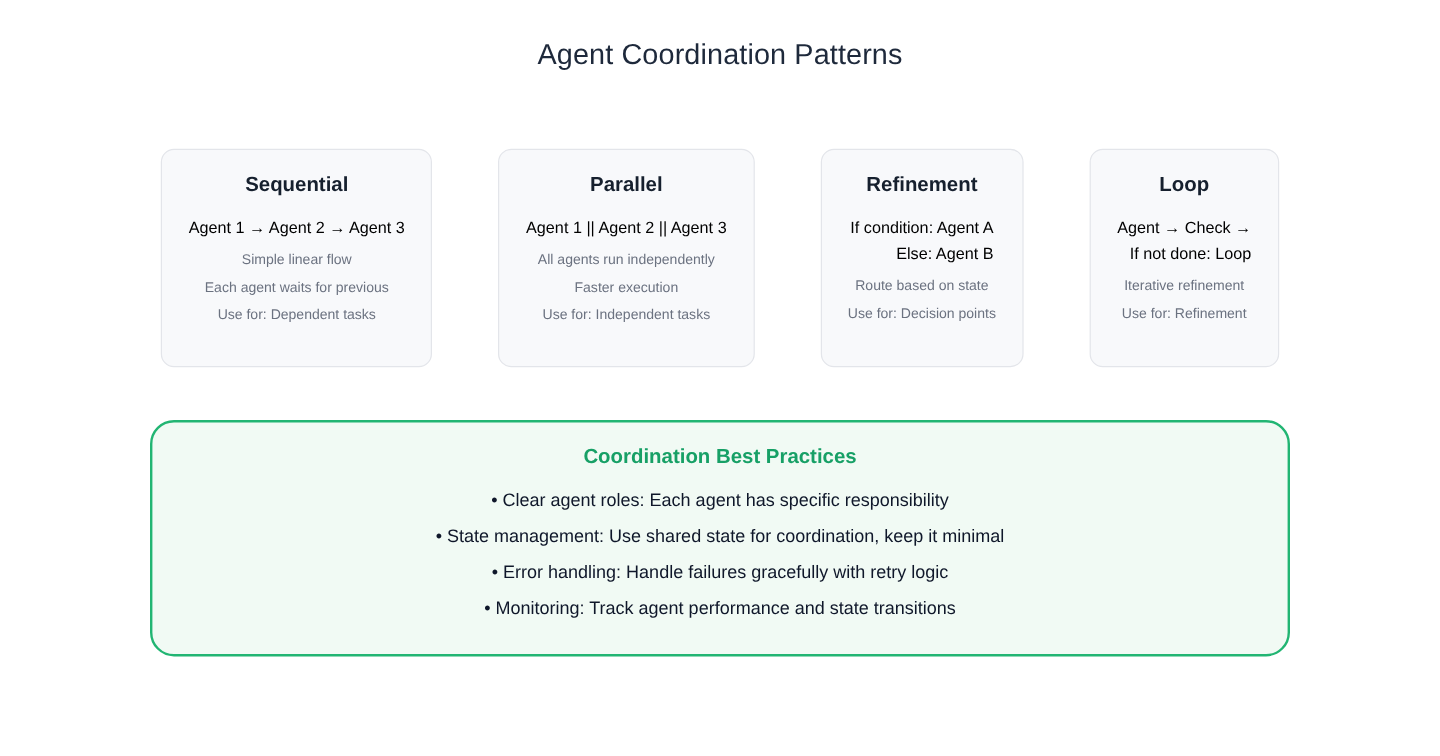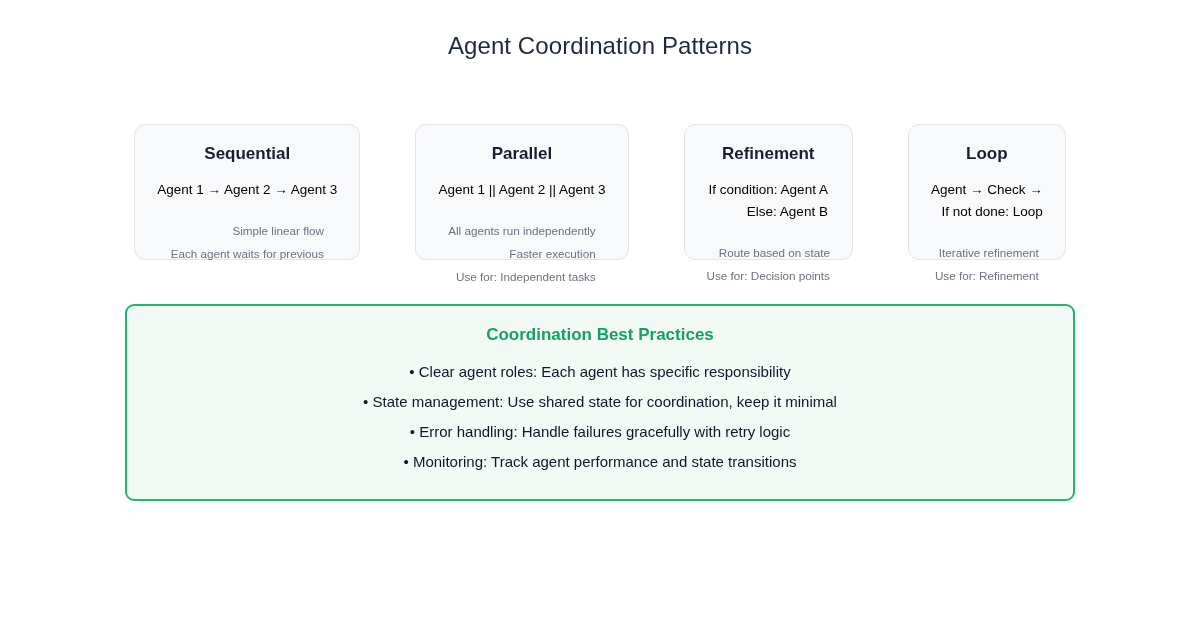--- a/index.html
+++ b/index.html
@@ -44,21 +44,21 @@
     padding: 0 60px;
     box-sizing: border-box;
   }
 
   .pattern-card {
     background: #f8f9fb;
     border: 1px solid #e3e5ea;
     border-radius: 11px;
     padding: 18px 22px 20px 22px;
     box-sizing: border-box;
-    height: 136px;
+    height: 182px;
     text-align: center;
     display: flex;
     flex-direction: column;
     align-items: center;
   }
 
   .card-title {
     font-size: 17px;
     font-weight: bold;
     color: #16202e;
@@ -73,42 +73,41 @@
   }
   .card-flow-line {
     font-size: 13.5px;
     color: #000000;
     line-height: 22px;
     white-space: nowrap;
     text-align: right;
   }
 
   .card-details {
-    margin-top: 14px;
-    text-align: right;
+    margin-top: 0;
   }
   .card-detail-line {
     font-size: 11.7px;
     color: #6b7280;
     line-height: 23px;
     white-space: nowrap;
   }
 
   
   .practices-wrap {
     display: flex;
     justify-content: center;
     margin-top: 44px;
   }
 
   .practices-box {
     width: 950px;
     box-sizing: border-box;
     border: 2px solid #22b573;
-    border-radius: 9px;
+    border-radius: 20px;
     background: #f1faf4;
     padding: 17px 24px 22px 24px;
     text-align: center;
   }
 
   .practices-title {
     font-size: 17px;
     font-weight: bold;
     color: #17a066;
     margin: 0 0 10px 0;
@@ -132,20 +131,21 @@
   <div class="cards-row">
 
     <div class="pattern-card">
       <div class="card-title">Sequential</div>
       <div class="card-flow">
         <div class="card-flow-line">Agent 1 → Agent 2 → Agent 3</div>
       </div>
       <div class="card-details">
         <div class="card-detail-line">Simple linear flow</div>
         <div class="card-detail-line">Each agent waits for previous</div>
+        <div class="card-detail-line">Use for: Dependent tasks</div>
       </div>
     </div>
 
     <div class="pattern-card">
       <div class="card-title">Parallel</div>
       <div class="card-flow">
         <div class="card-flow-line">Agent 1 || Agent 2 || Agent 3</div>
       </div>
       <div class="card-details">
         <div class="card-detail-line">All agents run independently</div>

